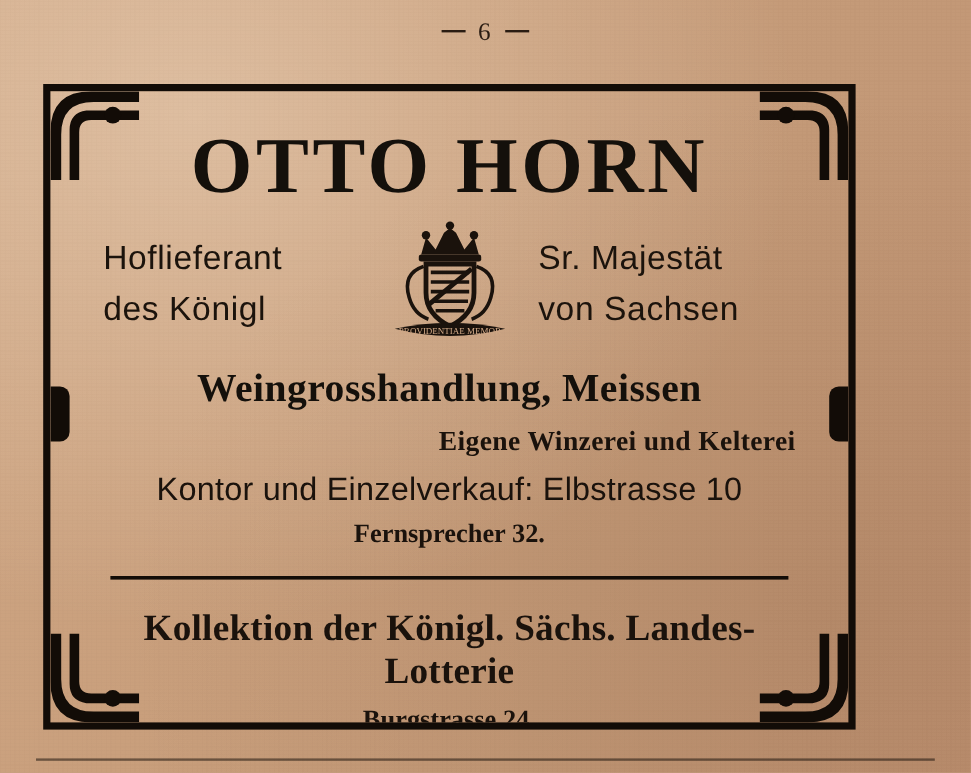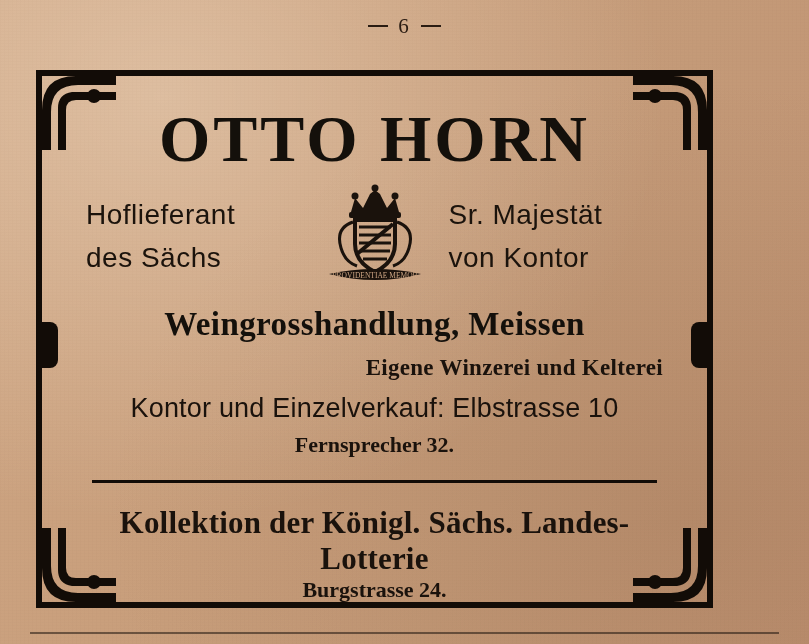--- a/index.html
+++ b/index.html
@@ -181,20 +181,21 @@
     font-weight: bold;
     font-size: 31px;
     margin-top: 22px;
     letter-spacing: .2px;
   }
   .lottery-sub {
     text-align: center;
     font-family: "Liberation Serif", serif;
     font-weight: bold;
     font-size: 22px;
+    margin-top: 10px;
   }
 
   
   .bottom-rule {
     position: absolute;
     left: 30px;
     right: 30px;
     bottom: 10px;
     height: 2px;
     background: rgba(30,20,12,.55);
@@ -245,21 +246,21 @@
       <div class="edge-orn l"></div>
       <div class="edge-orn r"></div>
 
       <div class="content">
 
         <div class="title">OTTO HORN</div>
 
         <div class="royal-row">
           <div class="royal-col left">
             <div>Hoflieferant</div>
-            <div>des Sächs</div>
+            <div>des Königl</div>
           </div>
 
           <div class="crest">
             <svg width="120" height="108" viewBox="0 0 120 108">
 
               <path d="M36 30 L40 16 L48 26 L55 12 L60 8 L65 12 L72 26 L80 16 L84 30 Z" fill="#1a120c"></path>
               <circle cx="40" cy="14" r="3.5" fill="#1a120c"></circle>
               <circle cx="60" cy="6" r="3.5" fill="#1a120c"></circle>
               <circle cx="80" cy="14" r="3.5" fill="#1a120c"></circle>
               <rect x="34" y="30" width="52" height="6" rx="2" fill="#1a120c"></rect>
@@ -273,21 +274,21 @@
               <path d="M38 40 Q20 46 26 66 Q30 80 42 84" fill="none" stroke="#1a120c" stroke-width="3"></path>
               <path d="M82 40 Q100 46 94 66 Q90 80 78 84" fill="none" stroke="#1a120c" stroke-width="3"></path>
 
               <path d="M14 92 Q60 82 106 92 Q60 104 14 92 Z" fill="#1a120c"></path>
               <text x="60" y="96" font-family="Liberation Serif, serif" font-size="7.5" fill="#cfa785" text-anchor="middle">PROVIDENTIAE MEMOR</text>
             </svg>
           </div>
 
           <div class="royal-col right">
             <div>Sr. Majestät</div>
-            <div>von Kontor</div>
+            <div>von Sachsen</div>
           </div>
         </div>
 
         <div class="headline">Weingrosshandlung, Meissen</div>
         <div class="sub1">Eigene Winzerei und Kelterei</div>
         <div class="sub2">Kontor und Einzelverkauf: Elbstrasse 10</div>
         <div class="sub3">Fernsprecher 32.</div>
 
         <div class="rule"></div>
 

